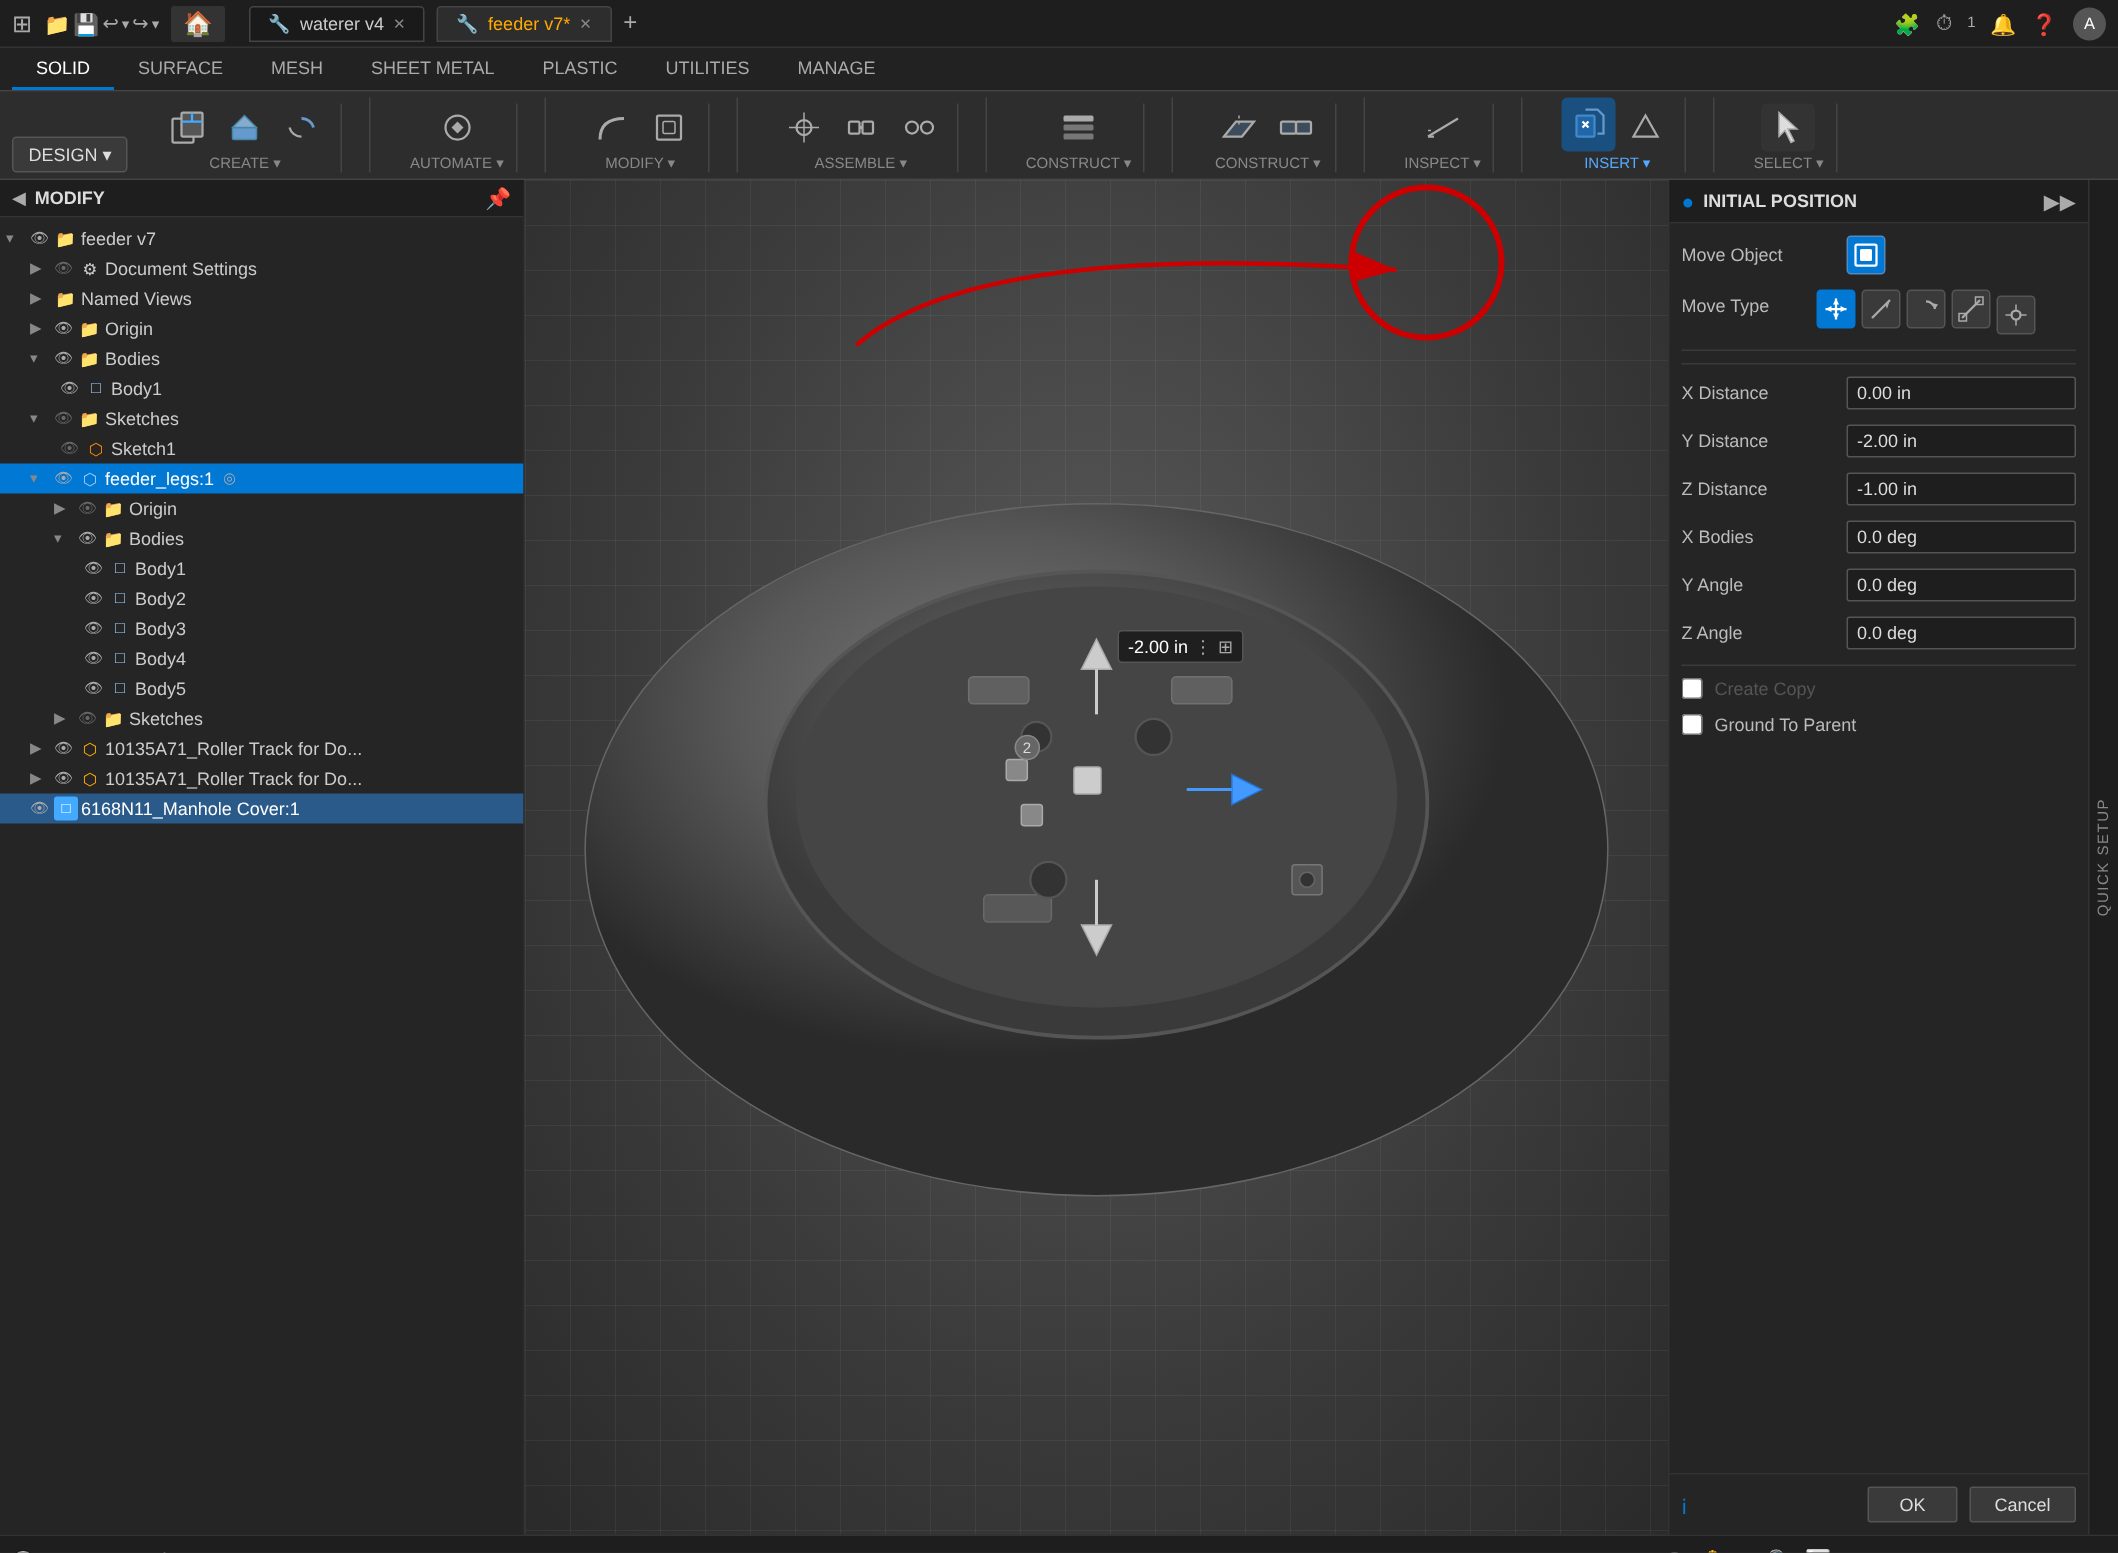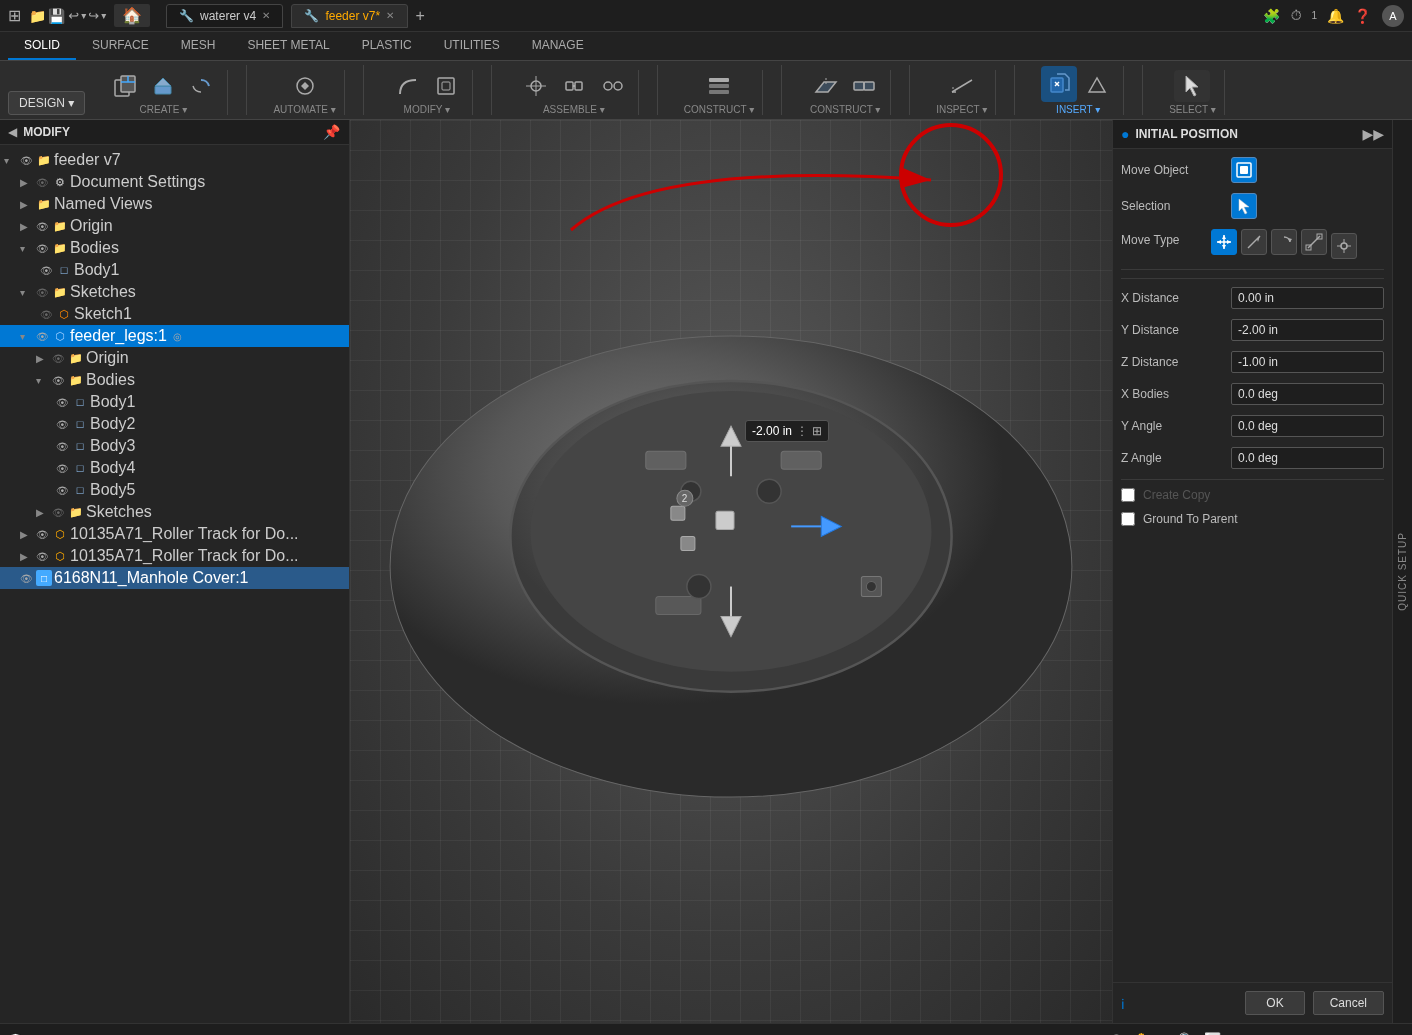--- a/index.html
+++ b/index.html
@@ -37,21 +37,21 @@
     #browser-header { display: flex; align-items: center; padding: 4px 8px; background: #1e1e1e; border-bottom: 1px solid #333; gap: 6px; }
     #browser-header .collapse-btn { background: none; border: none; color: #aaa; cursor: pointer; font-size: 12px; }
     #browser-header .title { font-size: 12px; color: #ddd; font-weight: 600; flex: 1; }
     #browser-header .pin-btn { background: none; border: none; color: #aaa; cursor: pointer; font-size: 14px; }
     #browser-tree { flex: 1; overflow-y: auto; padding: 4px 0; }
     .tree-item { display: flex; align-items: center; padding: 2px 4px; cursor: pointer; gap: 2px; }
     .tree-item.selected { background: #0078d4; color: #fff; }
     .tree-item.selected2 { background: #2a5a8a; color: #fff; }
     .tree-arrow { width: 14px; color: #888; font-size: 10px; flex-shrink: 0; }
     .tree-icon { width: 16px; height: 16px; flex-shrink: 0; display: flex; align-items: center; justify-content: center; font-size: 11px; }
-    .tree-label { font-size: 16px; white-space: nowrap; overflow: hidden; text-overflow: ellipsis; }
+    .tree-label { font-size: 12px; white-space: nowrap; overflow: hidden; text-overflow: ellipsis; }
     .tree-eye { color: #aaa; font-size: 10px; width: 14px; }
 
     
     #viewport { flex: 1; background: #3a3a3a; position: relative; overflow: hidden; }
 
     
     .viewport-bg { 
       width: 100%; height: 100%; 
       background: radial-gradient(ellipse at 50% 40%, #5a5a5a 0%, #3a3a3a 60%, #2a2a2a 100%);
       position: relative;
@@ -593,30 +593,20 @@
         <div class="panel-control">
           <div class="icon-btn active">
             <svg width="18" height="18" viewBox="0 0 18 18">
                 <rect x="2" y="2" width="14" height="14" rx="1" fill="none" stroke="#fff" stroke-width="1.5"></rect>
                 <rect x="5" y="5" width="8" height="8" rx="1" fill="#fff"></rect>
               </svg>
           </div>
         </div>
       </div>
 
-      <div class="panel-row">
-        <span class="panel-label">Selection</span>
-        <div class="panel-control">
-          <div class="icon-btn active">
-            <svg width="18" height="18" viewBox="0 0 18 18">
-                <path d="M4 2 L4 14 L7 11 L10 17 L12 16 L9 10 L14 10 Z" fill="#fff" stroke="#ccc" stroke-width="0.5"></path>
-              </svg>
-          </div>
-        </div>
-      </div>
 
       <div class="move-type-row">
         <span class="move-type-label">Move Type</span>
         <div class="move-type-icons">
 
           <div class="mt-icon active">
             <svg width="18" height="18" viewBox="0 0 18 18">
                 <line x1="9" y1="2" x2="9" y2="16" stroke="#fff" stroke-width="1.5"></line>
                 <line x1="2" y1="9" x2="16" y2="9" stroke="#fff" stroke-width="1.5"></line>
                 <polygon points="9,2 7,6 11,6" fill="#fff"></polygon>

